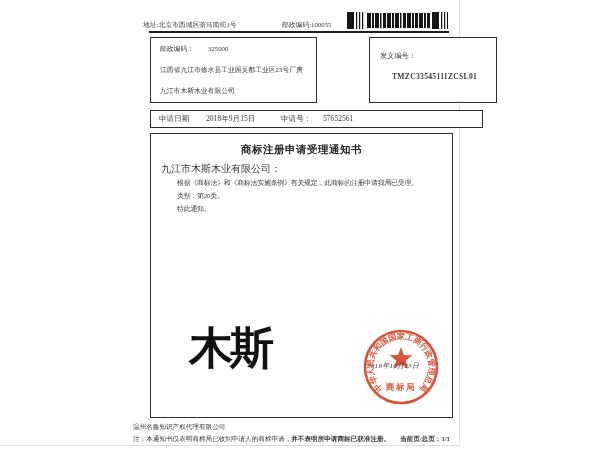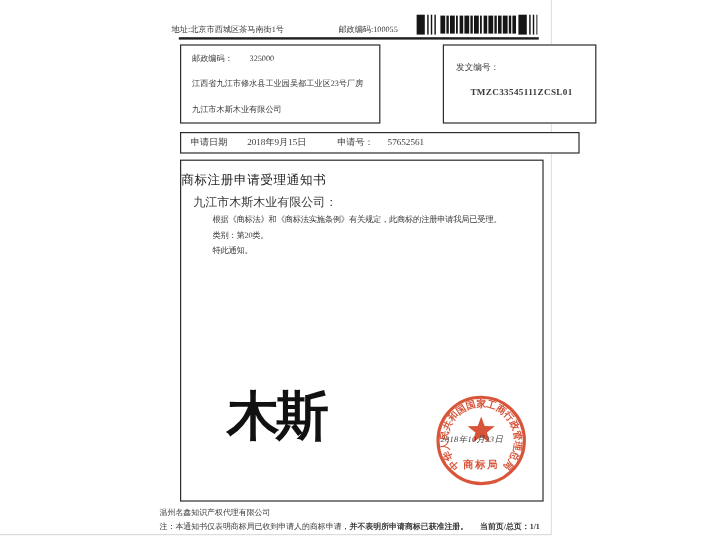--- a/index.html
+++ b/index.html
@@ -26,21 +26,21 @@
 
   .dispatch-box { left:325px; top:37px; width:128px; height:66px; padding:13px 0 0 10px;
                   font-size:7.2px; white-space:nowrap;margin-left:44px; }
   .dispatch-no { margin:11px 0 0 12px; font-weight:bold; font-size:7.6px; letter-spacing:.3px; }
 
   .app-row { left:150px; top:110px; width:333px; height:18px; font-size:7.6px; }
   .app-row span { position:absolute; top:0; line-height:15px; white-space:nowrap; }
   .al1 { left:8px; } .av1 { left:55px; } .al2 { left:130px; } .av2 { left:172px; }
 
   .main-box { left:150px; top:133px; width:303px; height:285px; }
-  .notice-title { margin-top:9px; text-align:left; font-size:10.5px; font-weight:normal;
+  .notice-title { margin-top:9px; text-align:center; font-size:10.5px; font-weight:bold;
                   letter-spacing:.5px; color:#222; white-space:nowrap; }
   .salutation { position:absolute; left:10px; top:28px; font-size:10px; white-space:nowrap; }
   .para { position:absolute; left:26px; font-size:6.9px; letter-spacing:-.2px; white-space:nowrap; }
   .p1 { top:44px; } .p2 { top:57px; } .p3 { top:70px; }
 
   .trademark { position:absolute; left:38px; top:192px; font-size:44px; line-height:1;
                font-weight:bold; letter-spacing:-3px; color:#111;
                font-family:"DejaVu Sans","Liberation Sans",sans-serif; white-space:nowrap; }
 
   .seal { position:absolute; left:211px; top:194px; width:78px; height:78px; opacity:.92; }

